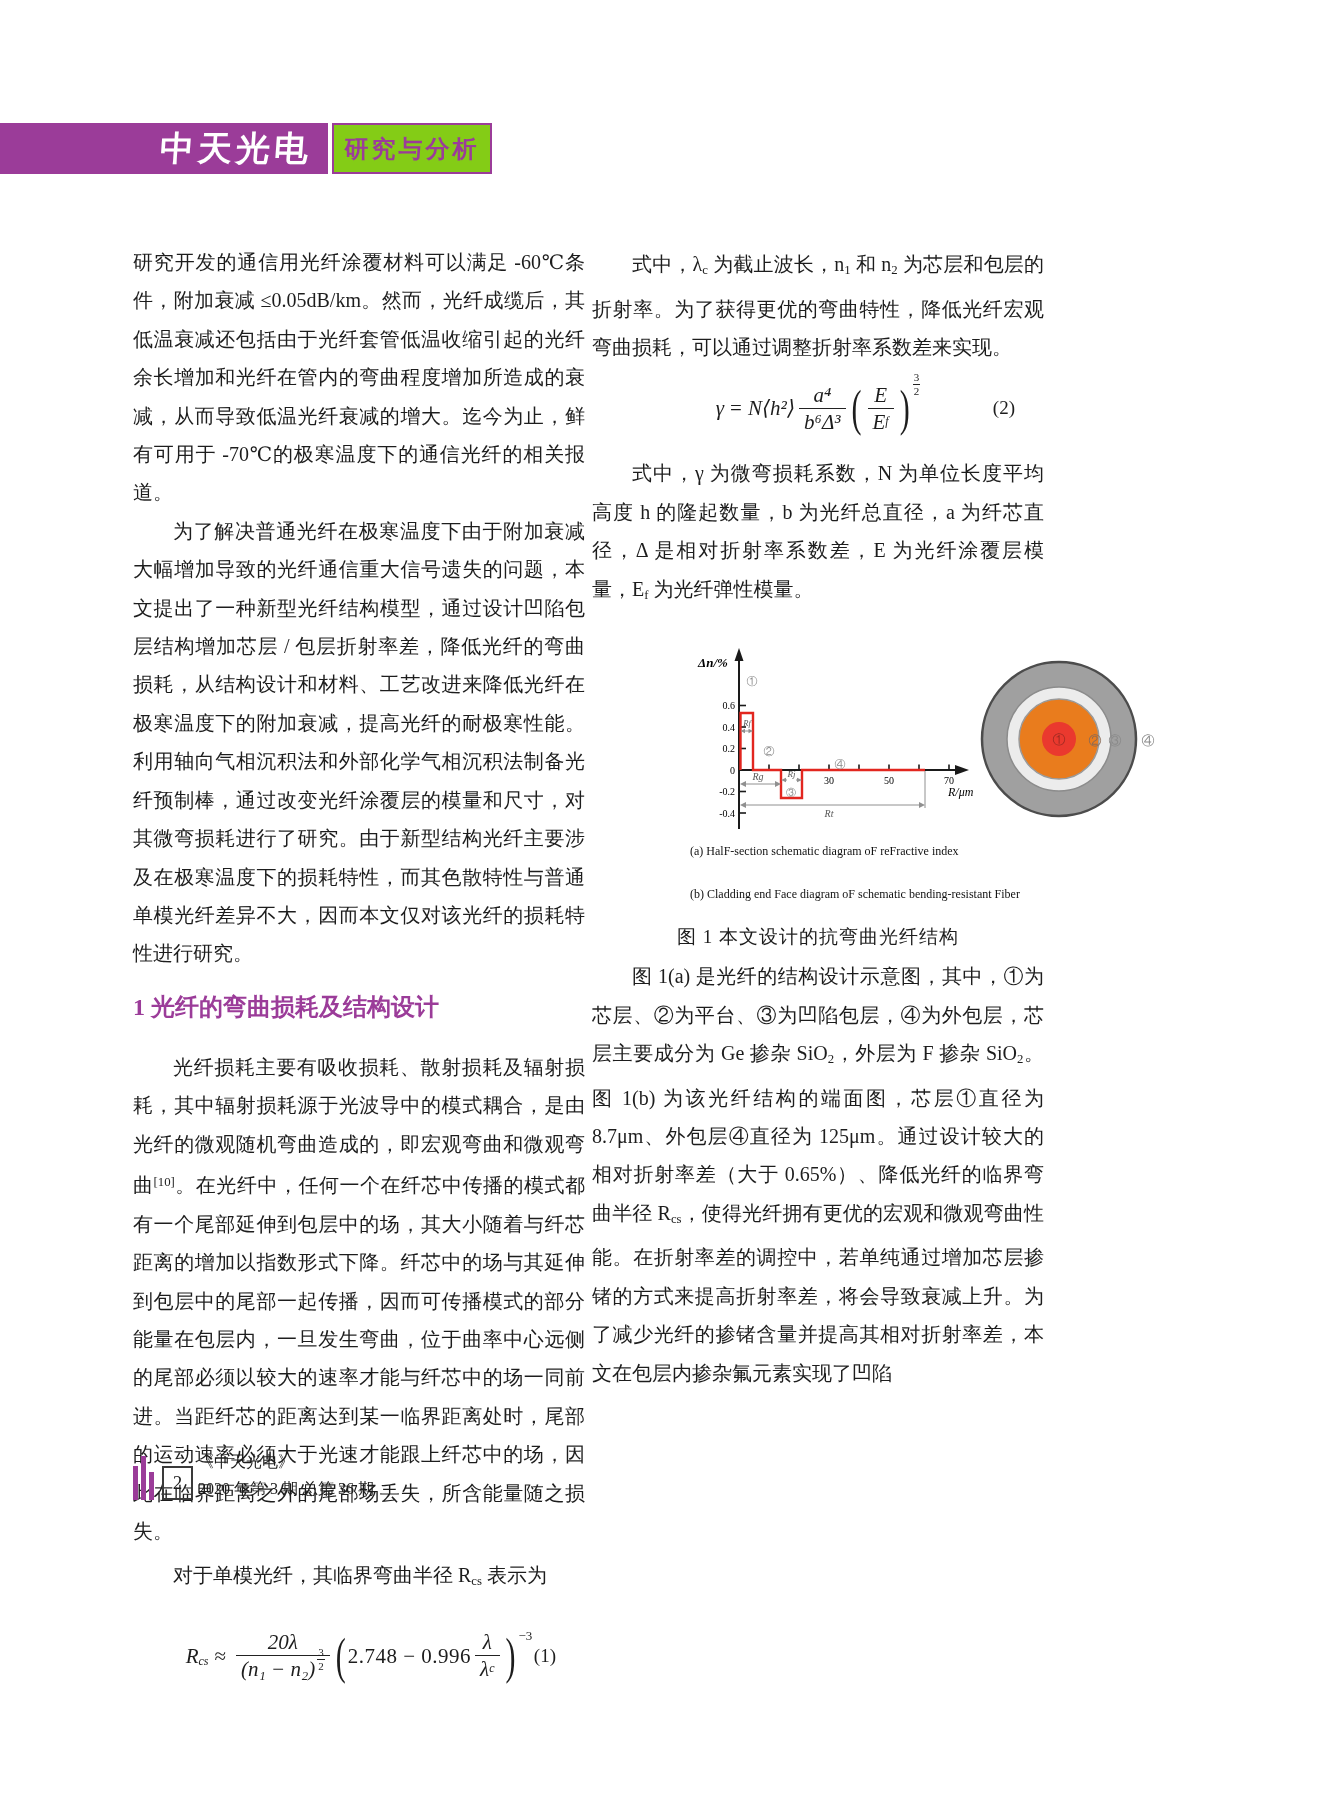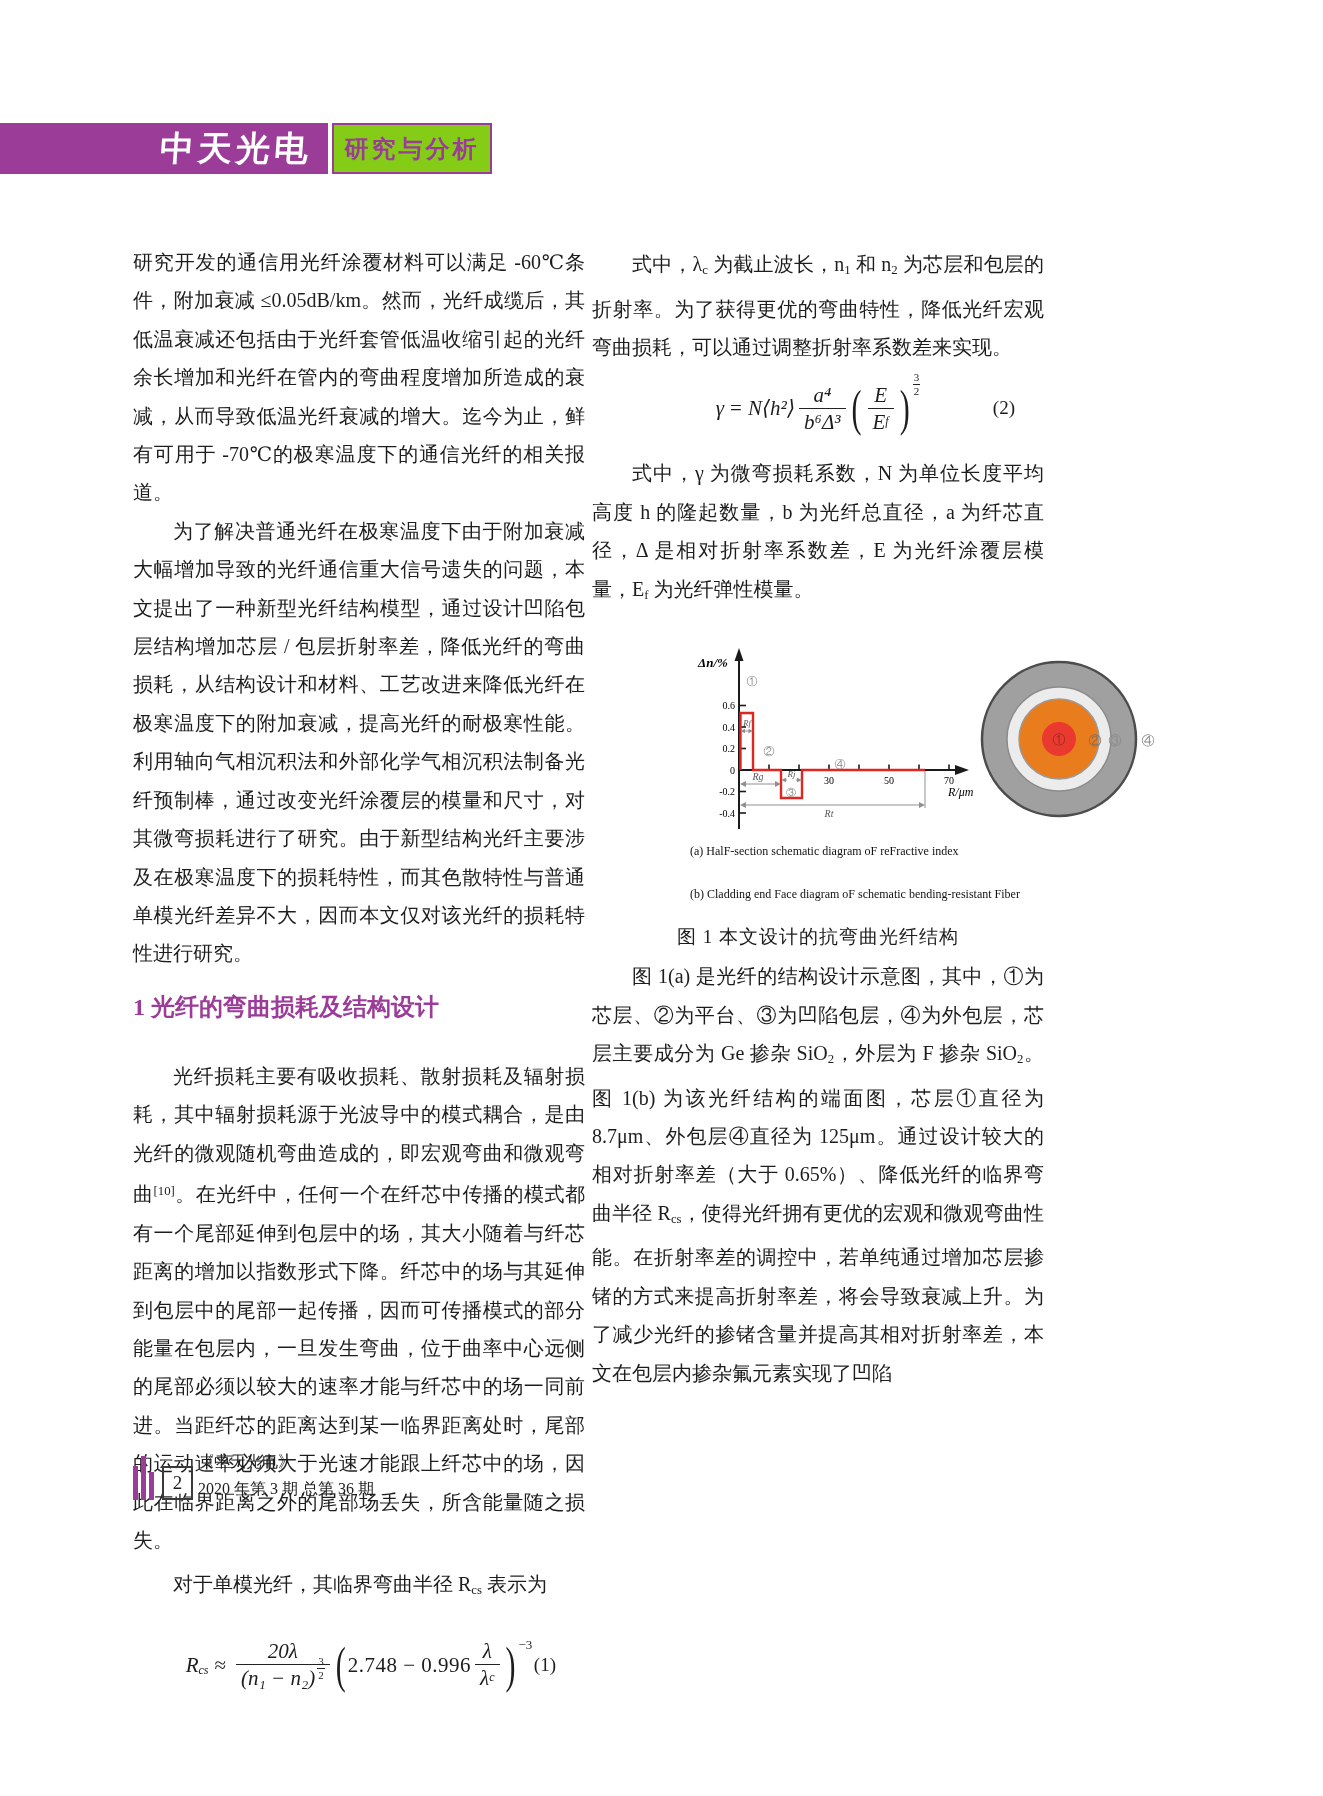--- a/index.html
+++ b/index.html
@@ -32,21 +32,21 @@
     text-align:justify; text-justify:inter-ideograph; color:#1d1d1d;
   }
   #left-col  { left:133px; top:243px; }
   #right-col { left:592px; top:245px; }
   .col p { margin:0; }
   .indent { text-indent:2em; }
   .rt-sub { font-size:0.64em; vertical-align:-0.25em; }
   .rt-sup { font-size:0.64em; vertical-align:0.5em; }
   .section-heading {
     color:#9b3c99; font-size:24px; font-weight:bold; line-height:42px;
-    margin:13px 0 29px 0; text-align:left;
+    margin:13px 0 20px 0; text-align:left;
   }
   
   .formula-row {
     position:relative; display:flex; align-items:center; justify-content:center;
     text-indent:0; font-size:21px; font-style:italic; color:#1d1d1d;
   }
   .f1 { height:90px; margin-top:10px; }
   .f2 { height:80px; margin-top:2px; margin-bottom:6px; }
   .formula-row .ftag {
     position:absolute; right:29px; top:50%; transform:translateY(-50%);

